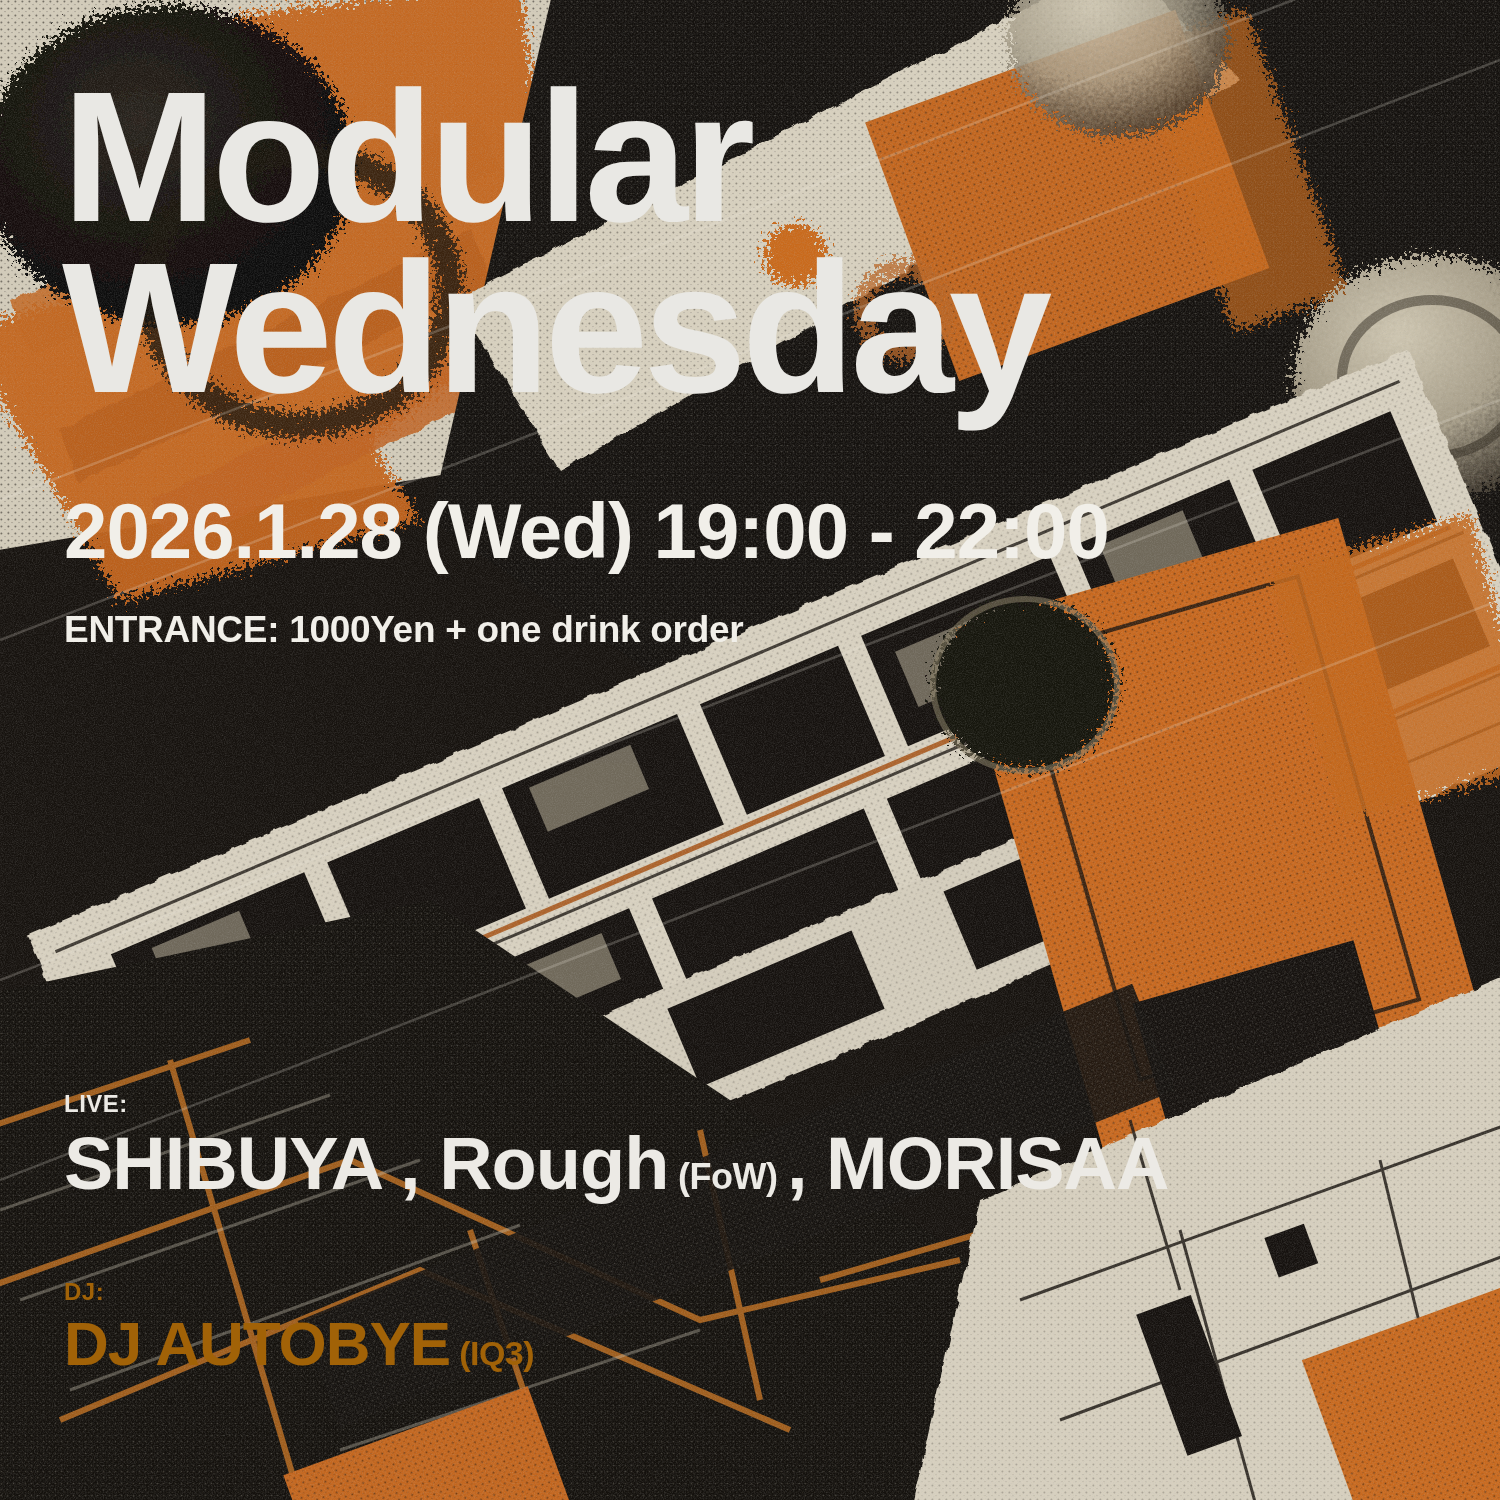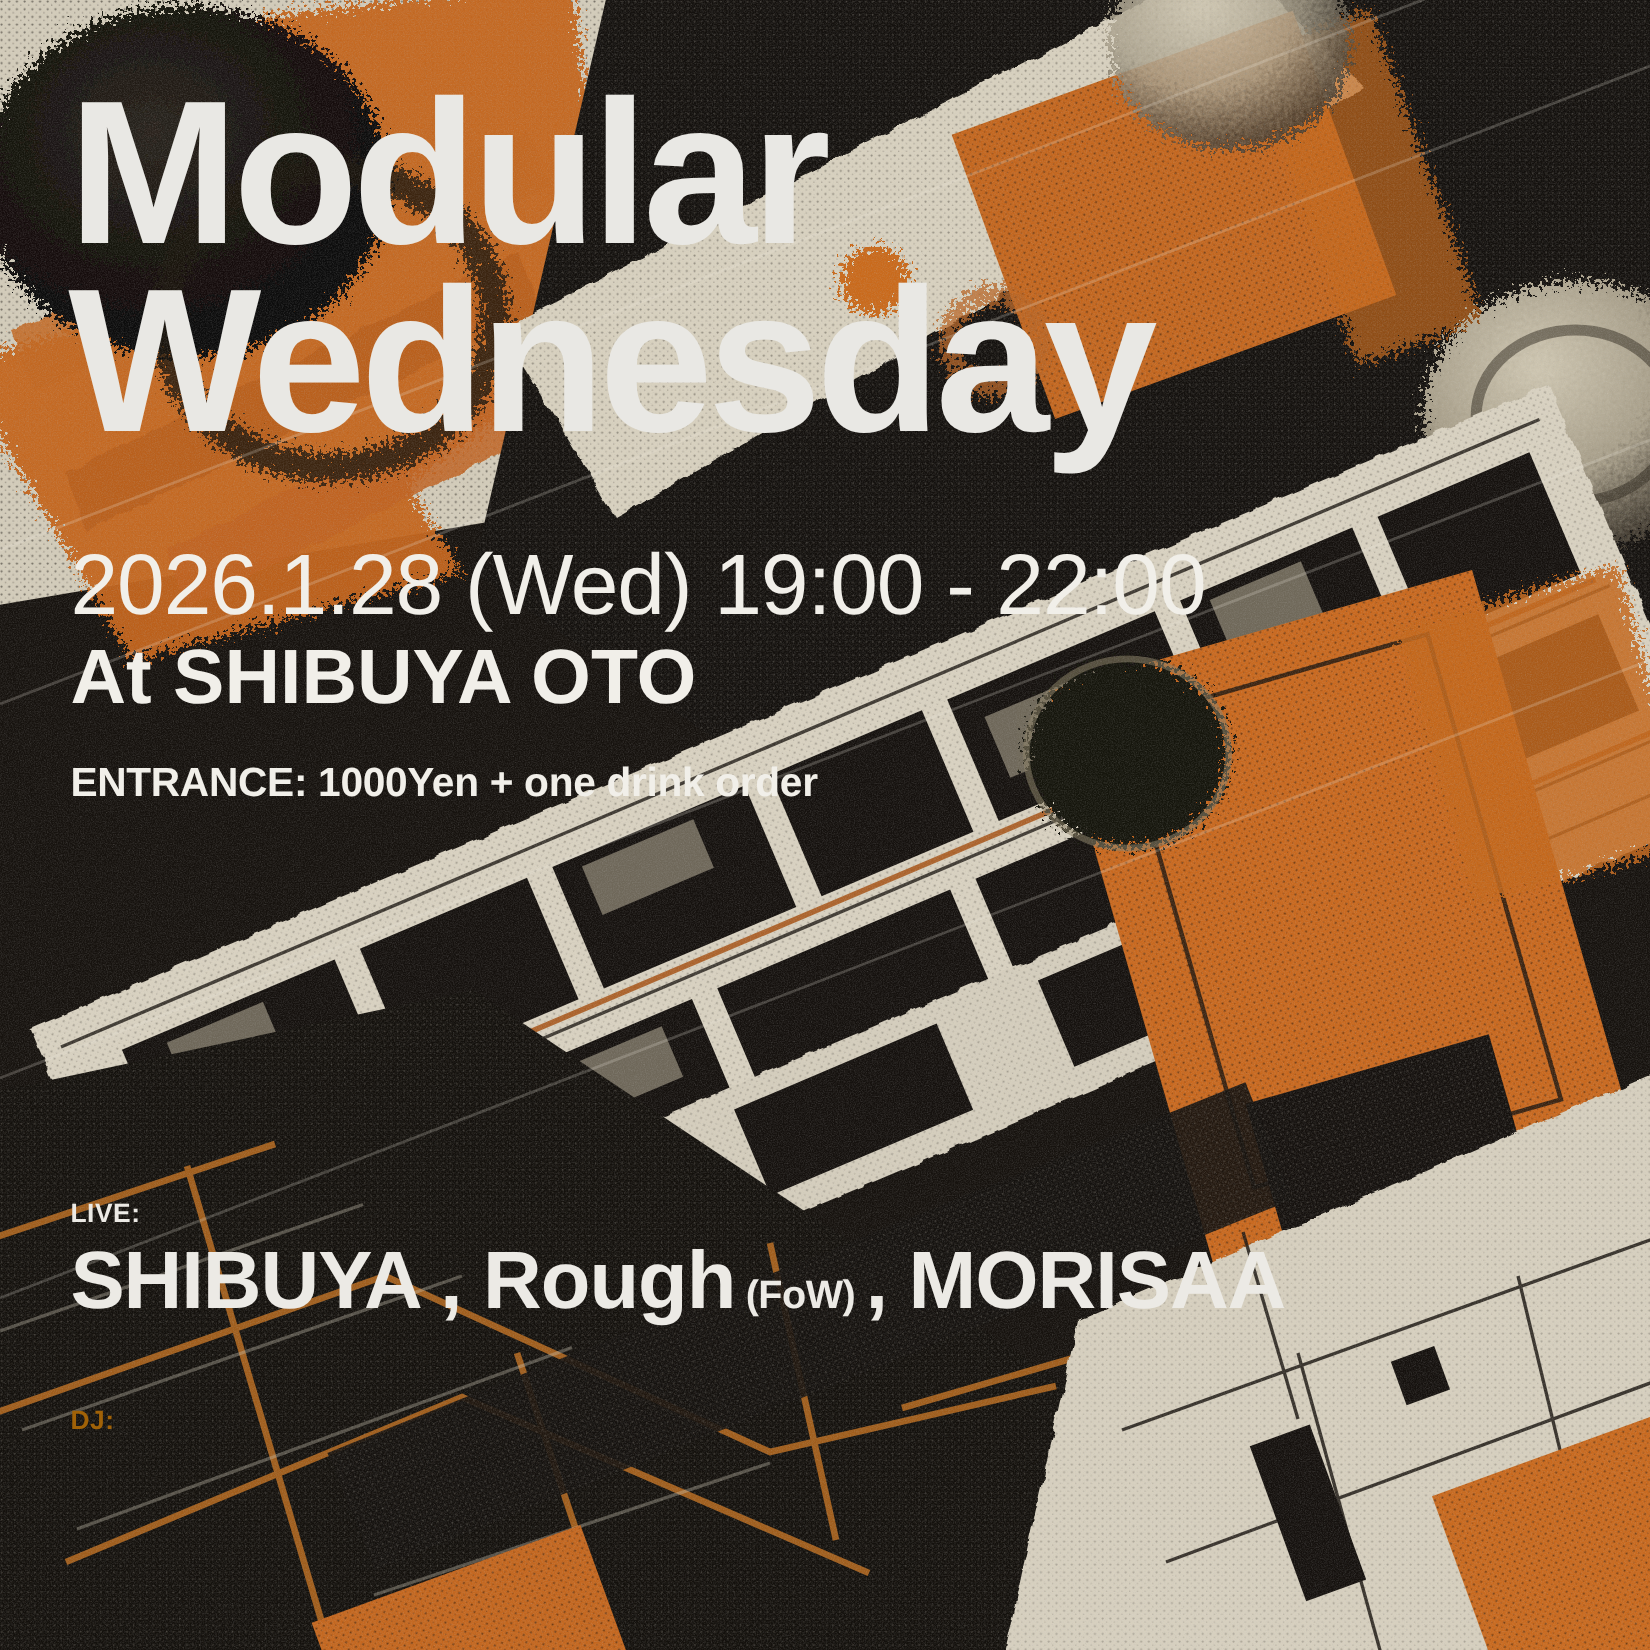--- a/index.html
+++ b/index.html
@@ -38,21 +38,21 @@
     text-rendering:geometricPrecision;
   }
   .meta{
     position:absolute;
     left:64px; top:492px;
     color:#f1efe9;
   }
   .date-line{
     font-size:78px;
     line-height:1.02;
-    font-weight:400;
+    font-weight:700;
     letter-spacing:-1px;
     white-space:nowrap;
   }
   .venue-line{
     font-size:70px;
     line-height:1.12;
     font-weight:700;
     letter-spacing:0px;
     margin-top:4px;
   }
@@ -356,27 +356,27 @@
     </svg>
   </div>
 
   <div class="content">
 
     <div class="title"><span>Modular
 Wednesday</span></div>
 
     <div class="meta">
       <div class="date-line">2026.1.28 (Wed) 19:00 - 22:00</div>
-      <div class="venue-line">At SHIBUYA OTO</div>
       <div class="entrance-line">ENTRANCE: 1000Yen + one drink order</div>
     </div>
 
     <div class="lineup">
       <div class="sec-label">LIVE:</div>
       <div class="sec-names"><span>SHIBUYA , Rough</span><span class="sub"> (FoW) </span><span>, MORISAA</span></div>
     </div>
 
     <div class="dj-block">
       <div class="sec-label">DJ:</div>
+      <div class="dj-names"><span>DJ AUTOBYE</span><span class="dj-sub"> (IQ3)</span></div>
     </div>
 
   </div>
 </div>
 
 </body></html>

